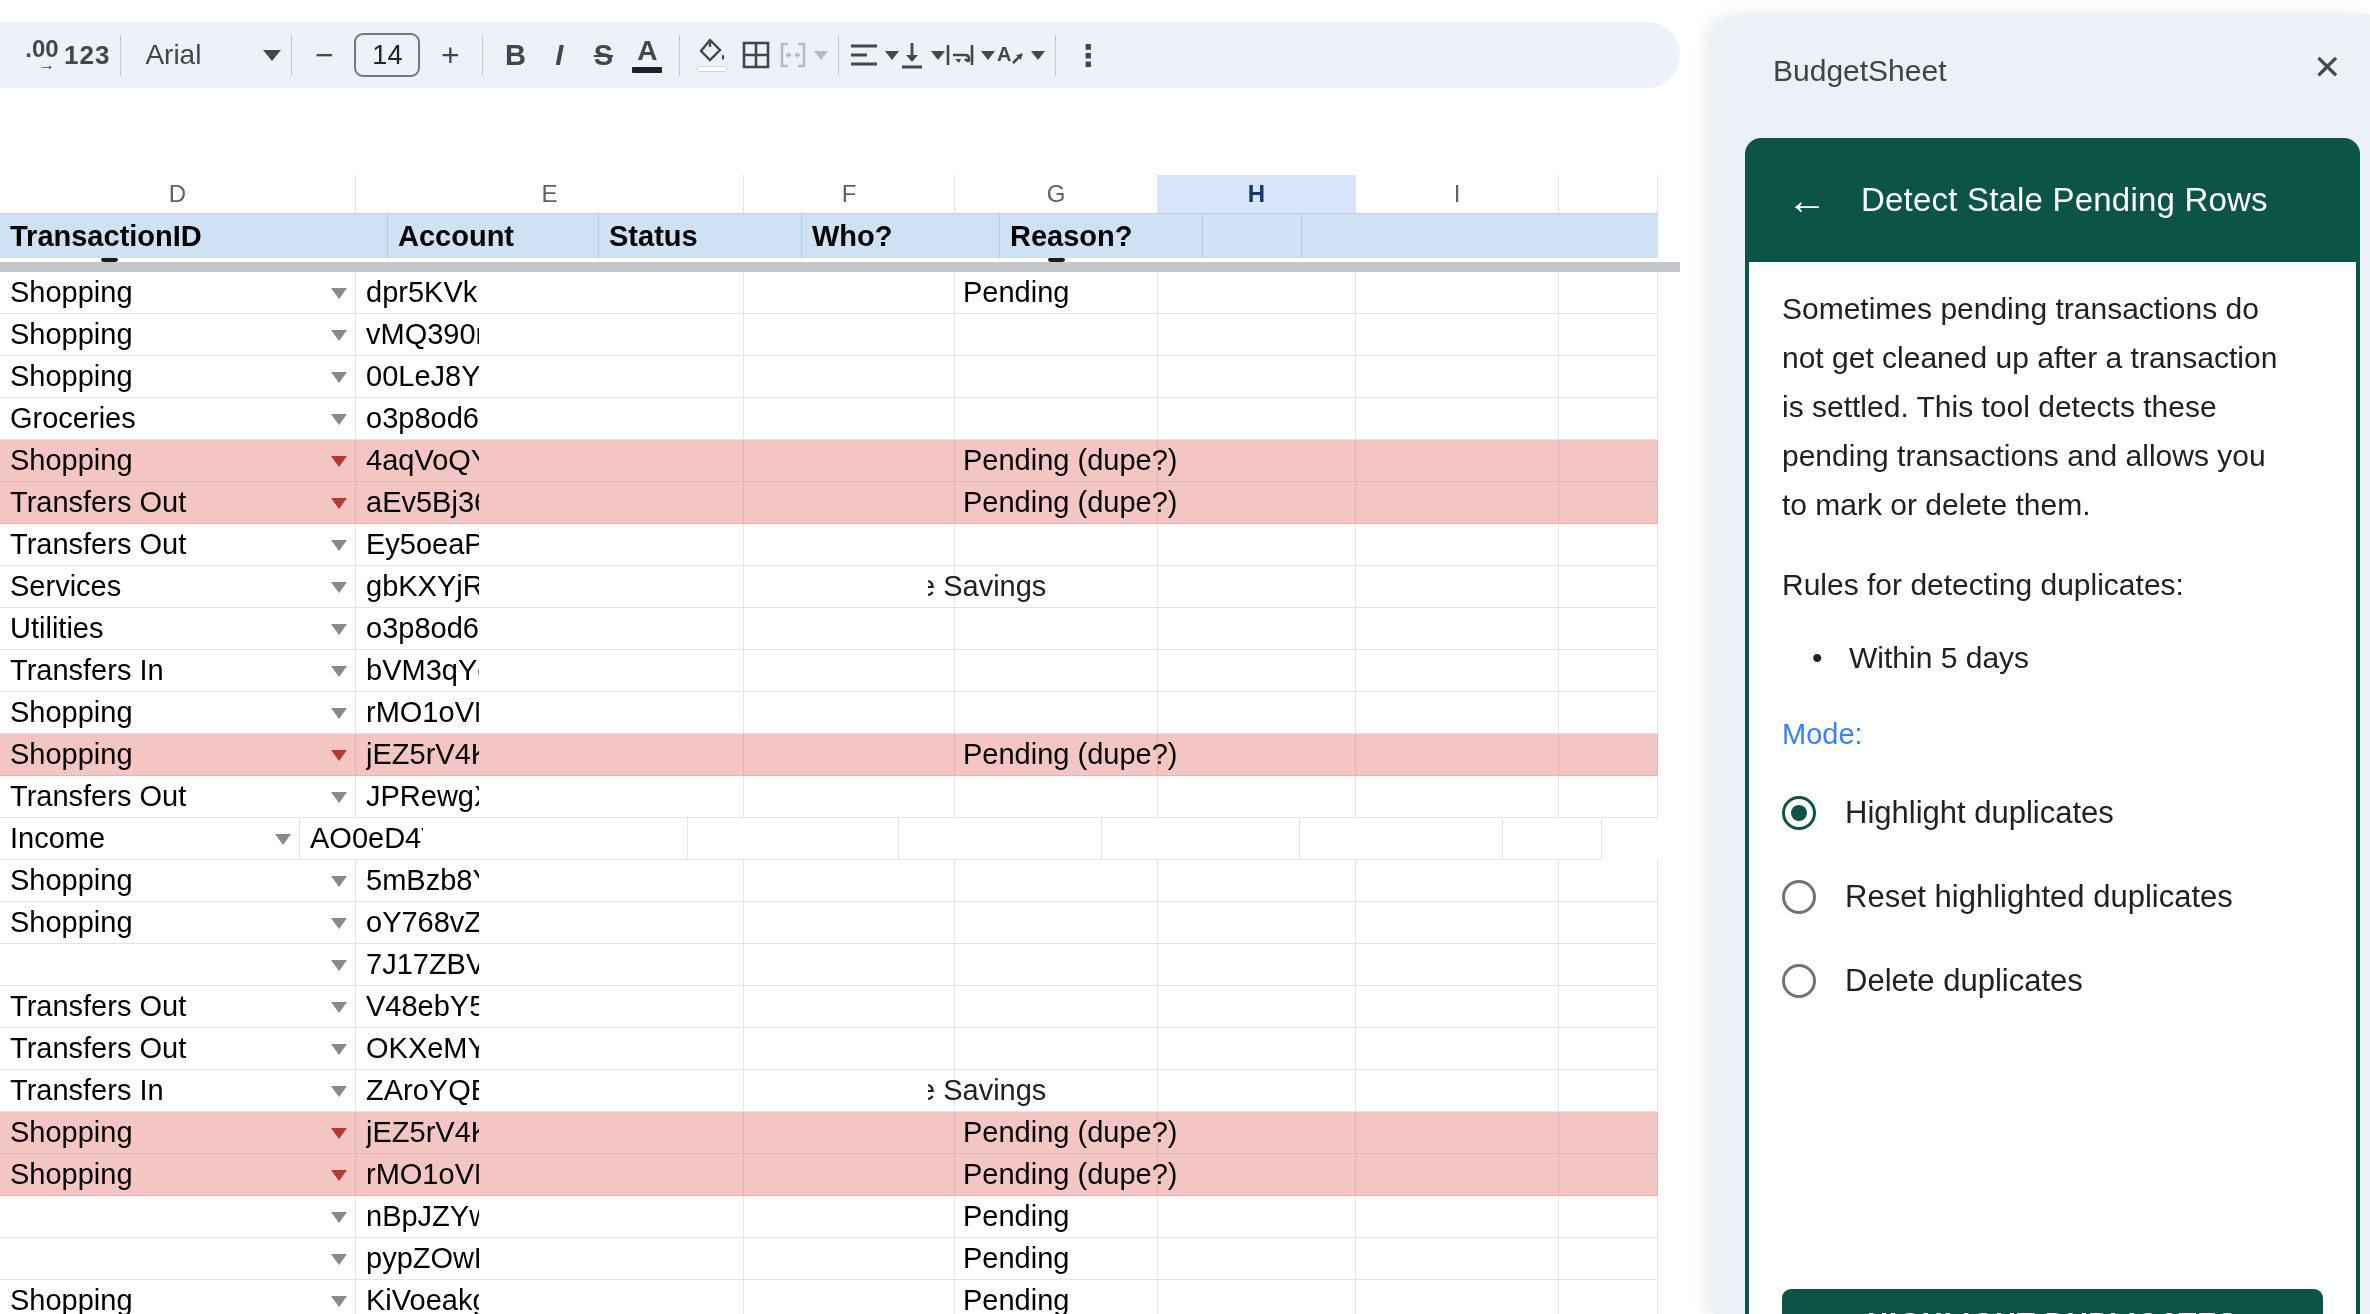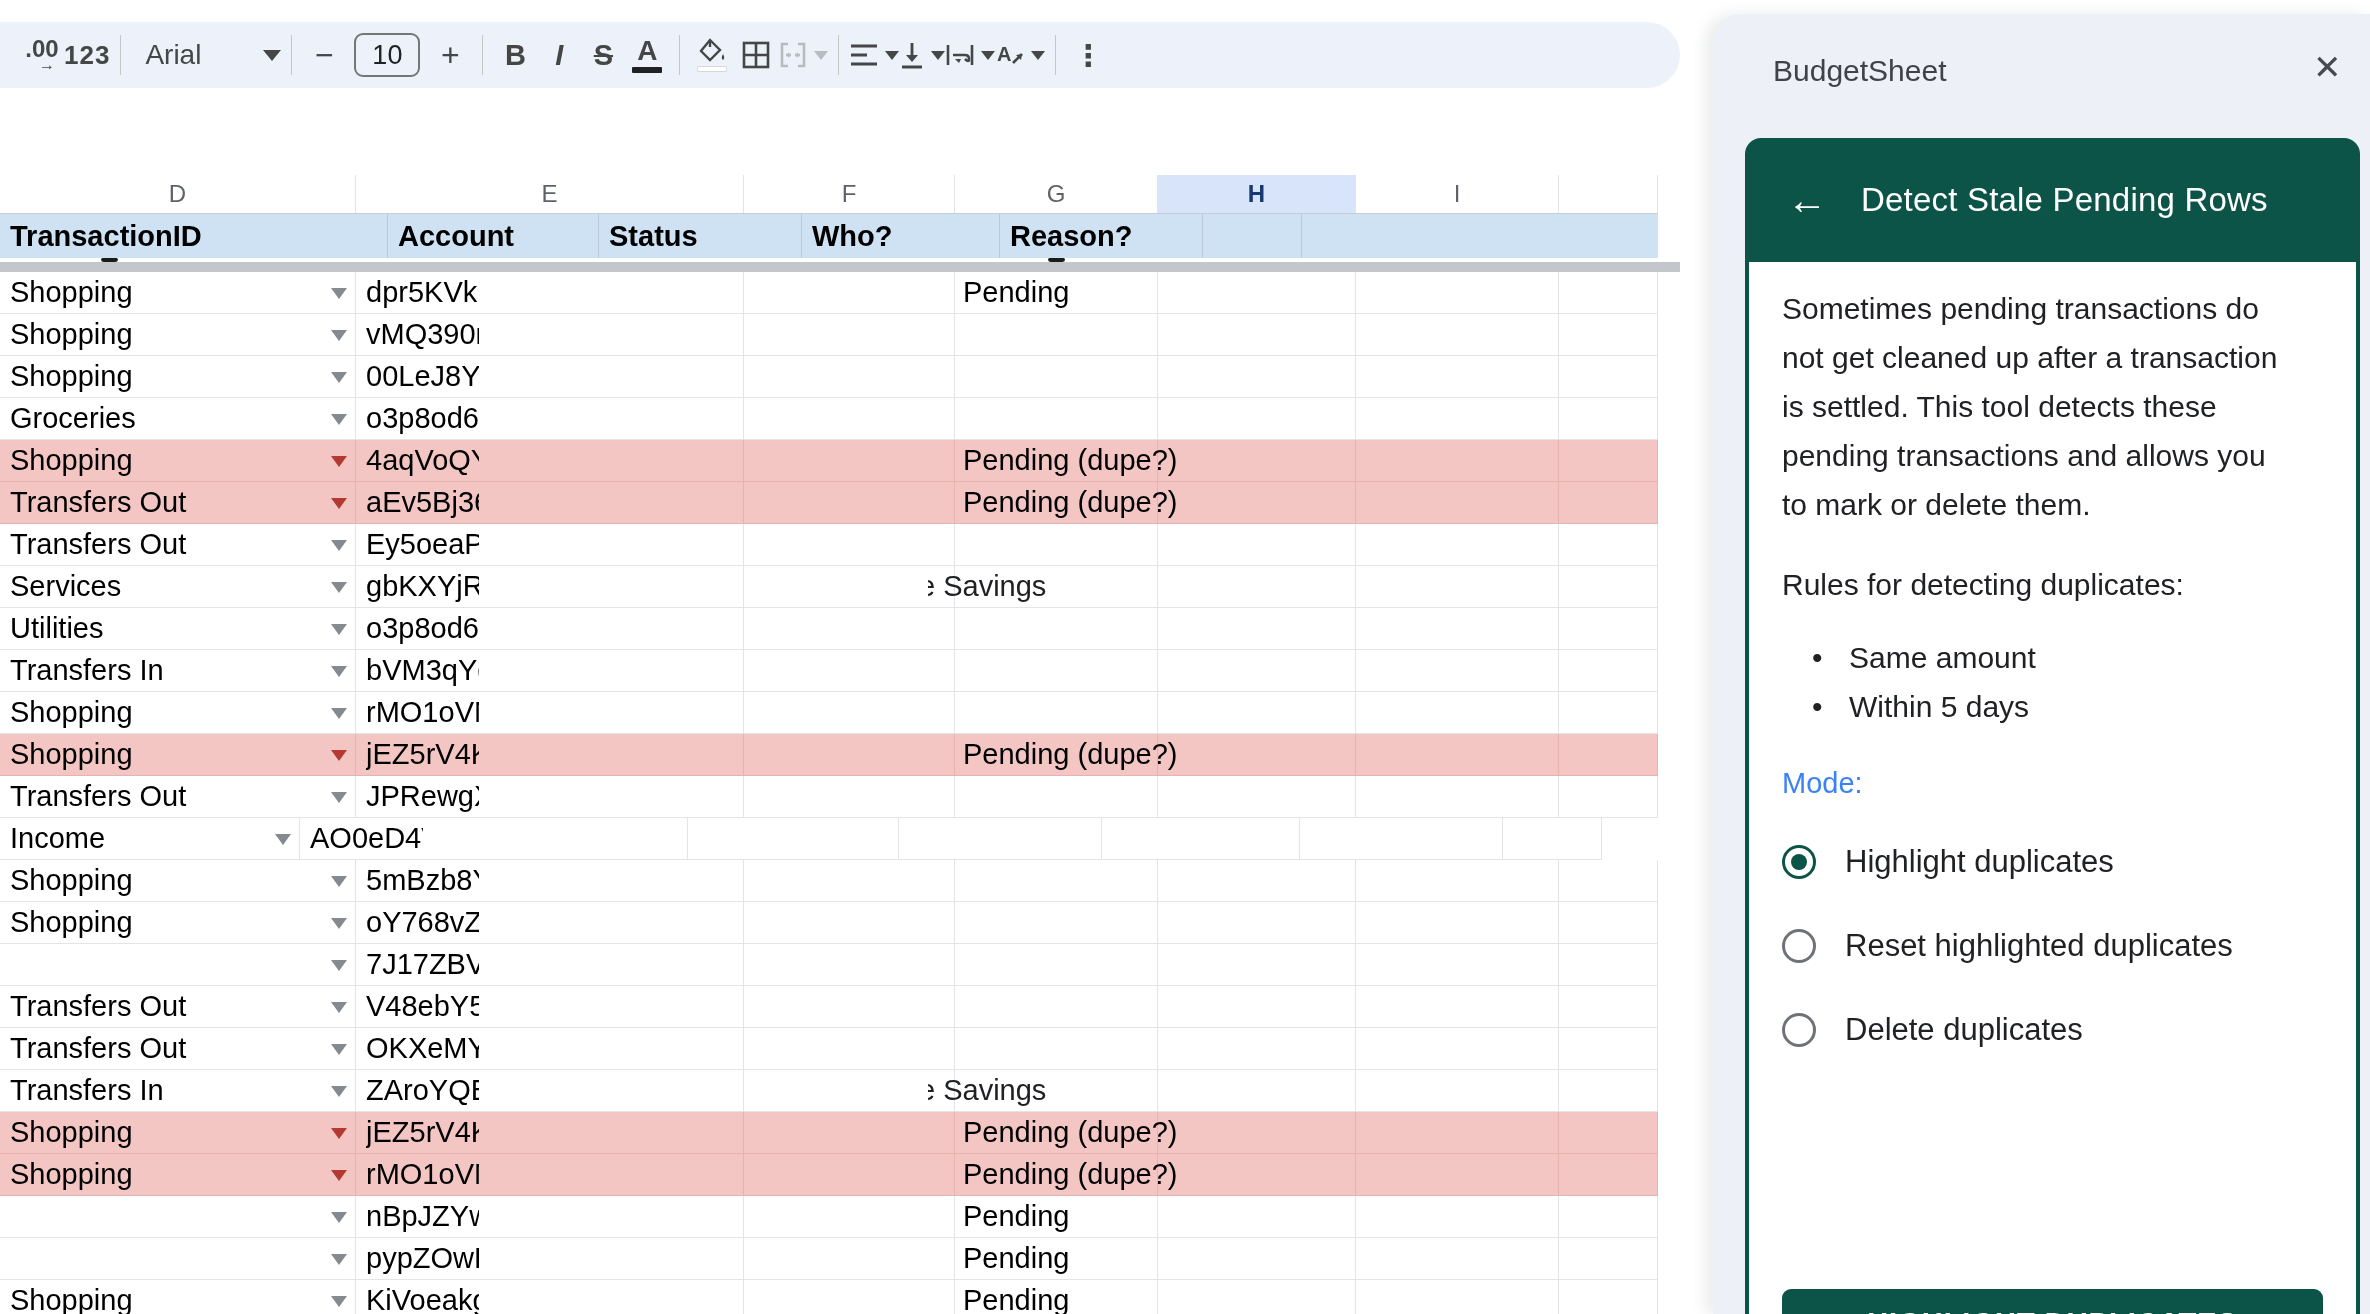--- a/index.html
+++ b/index.html
@@ -102,21 +102,21 @@
       <span class="arr">→</span>
     </div>
     <div class="tb-item tb-123">123</div>
     <div class="tb-sep"></div>
     <div class="tb-item tb-font">
       <span>Arial</span>
       <span class="caret" style="margin-left:62px"></span>
     </div>
     <div class="tb-sep"></div>
     <div class="tb-item tb-minus">−</div>
-    <div class="tb-sizebox">10</div>
+    <div class="tb-sizebox">14</div>
     <div class="tb-item tb-plus">+</div>
     <div class="tb-sep"></div>
     <div class="tb-item tb-b">B</div>
     <div class="tb-item tb-i">I</div>
     <div class="tb-item tb-s">S</div>
     <div class="tb-item tb-a">
       <span>A</span>
       <span class="bar"></span>
     </div>
     <div class="tb-sep"></div>
@@ -457,21 +457,20 @@
         <span class="card-title">Detect Stale Pending Rows</span>
       </div>
       <div class="card-body">
         <div class="desc">Sometimes pending transactions do
 not get cleaned up after a transaction
 is settled. This tool detects these
 pending transactions and allows you
 to mark or delete them.</div>
         <div class="rules-heading">Rules for detecting duplicates:</div>
         <ul class="rules" id="rules-list">
-            <li>Same amount</li>
             <li>Within 5 days</li>
           </ul>
         <div class="mode-label">Mode:</div>
         <div id="mode-radios">
             <div class="radio-row">
               <span class="radio-circle on">
                 <span class="radio-dot"></span>
               </span>
               <span class="radio-label">Highlight duplicates</span>
             </div>

